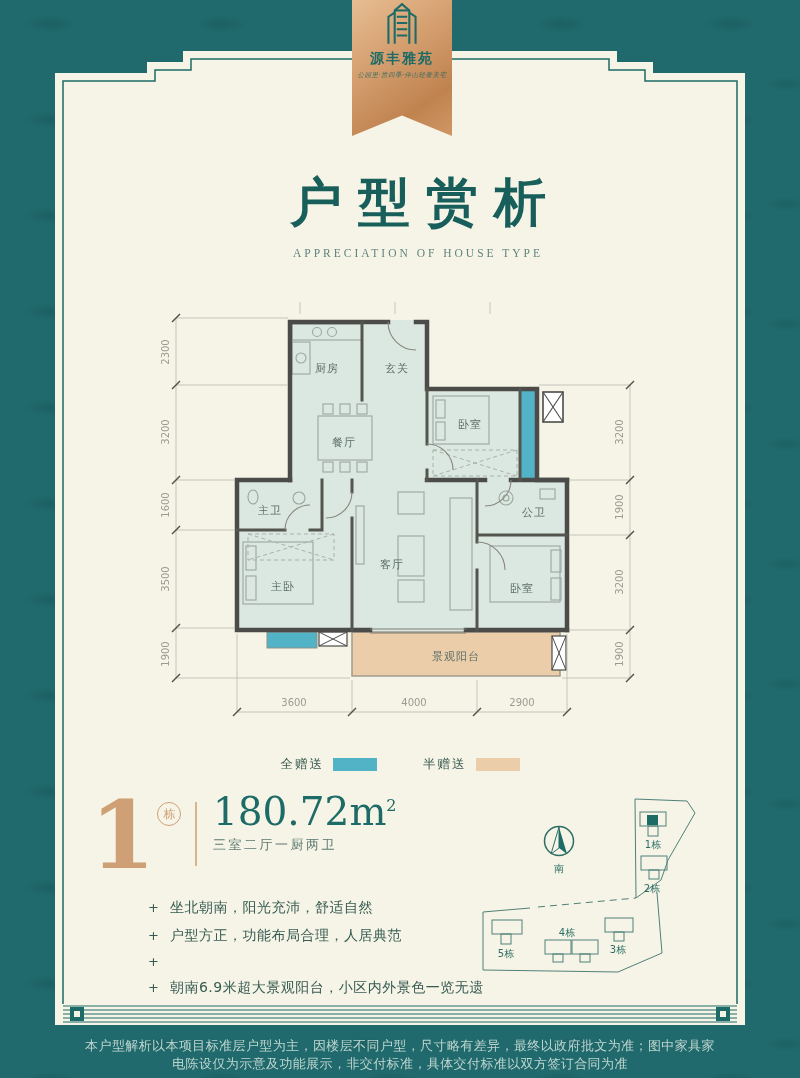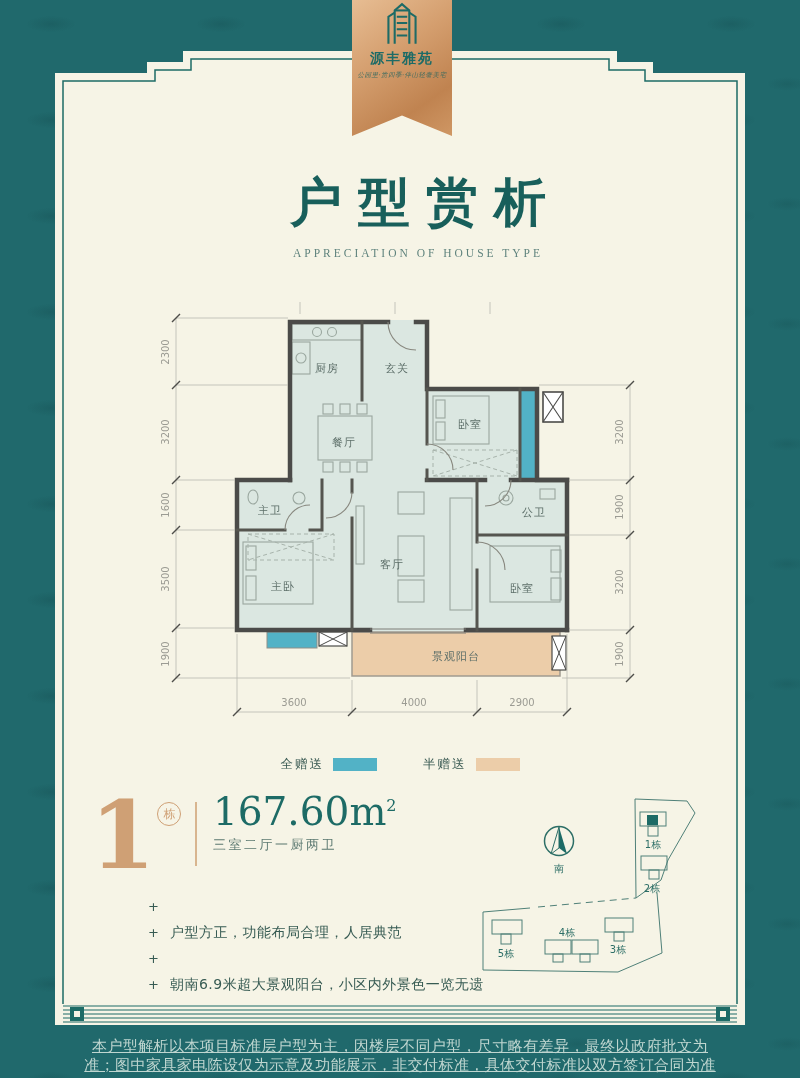--- a/index.html
+++ b/index.html
@@ -41,21 +41,21 @@
   .unit-area{ font-family:"DejaVu Serif",serif; font-size:39px; color:#1d6b66; line-height:1.05;}
   .unit-area sup{ font-size:16px;}
   .unit-layout{ font-size:13px; color:#5d7a72; letter-spacing:2.5px; margin-top:3px;}
   
   .features{ position:absolute; left:148px; top:899px; z-index:4;}
   .feature{ display:flex; align-items:baseline; margin-bottom:9.5px;}
   .feature .fm{ color:#375b53; font-size:13px; margin-right:11px;}
   .feature .ft{ font-size:14px; color:#375b53; letter-spacing:.5px;}
   
   .disclaimer{ position:absolute; left:80px; top:1037px; width:640px; text-align:center;
-    font-size:15px; color:#bfd6d0; letter-spacing:.4px; z-index:4;text-decoration:underline;}
+    font-size:13px; color:#bfd6d0; letter-spacing:.4px; z-index:4;}
   svg text{ font-family:"DejaVu Sans",sans-serif; }
   .roomlab{ font-size:11px; fill:#5d6f69; letter-spacing:1px;}
   .dimlab{ font-size:10px; fill:#9b9b93;}
   .sitelab{ font-size:10px; fill:#2c6e66;}
 </style>
 </head>
 <body>
 
 <div class="canvas">
 
@@ -248,28 +248,29 @@
           <rect width="44" height="13" fill="#eccda9"></rect>
         </svg>
     </div>
   </div>
 
   <div class="unit">
     <div class="unit-num">1</div>
     <div class="unit-badge">栋</div>
     <div class="unit-div"></div>
     <div>
-      <div class="unit-area"><span>167.60</span><span>m</span><sup>2</sup></div>
+      <div class="unit-area"><span>180.72</span><span>m</span><sup>2</sup></div>
       <div class="unit-layout">三室二厅一厨两卫</div>
     </div>
   </div>
 
   <div class="features">
     <div class="feature">
         <span class="fm">+</span>
+        <span class="ft">坐北朝南，阳光充沛，舒适自然</span>
       </div>
     <div class="feature">
         <span class="fm">+</span>
         <span class="ft">户型方正，功能布局合理，人居典范</span>
       </div>
     <div class="feature">
         <span class="fm">+</span>
       </div>
     <div class="feature">
         <span class="fm">+</span>

